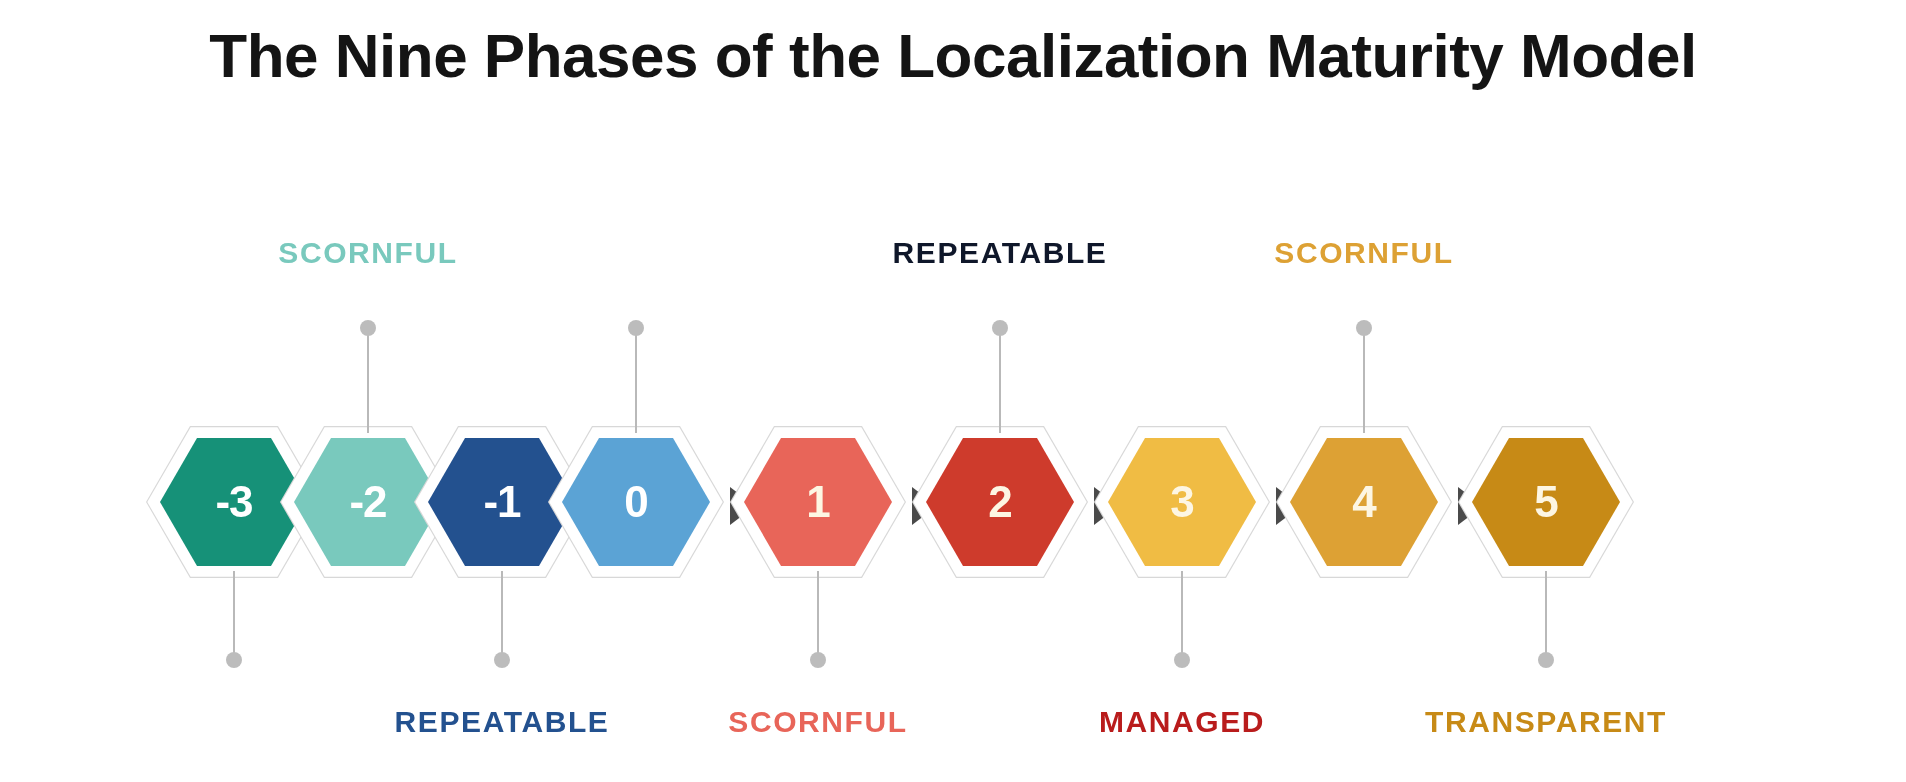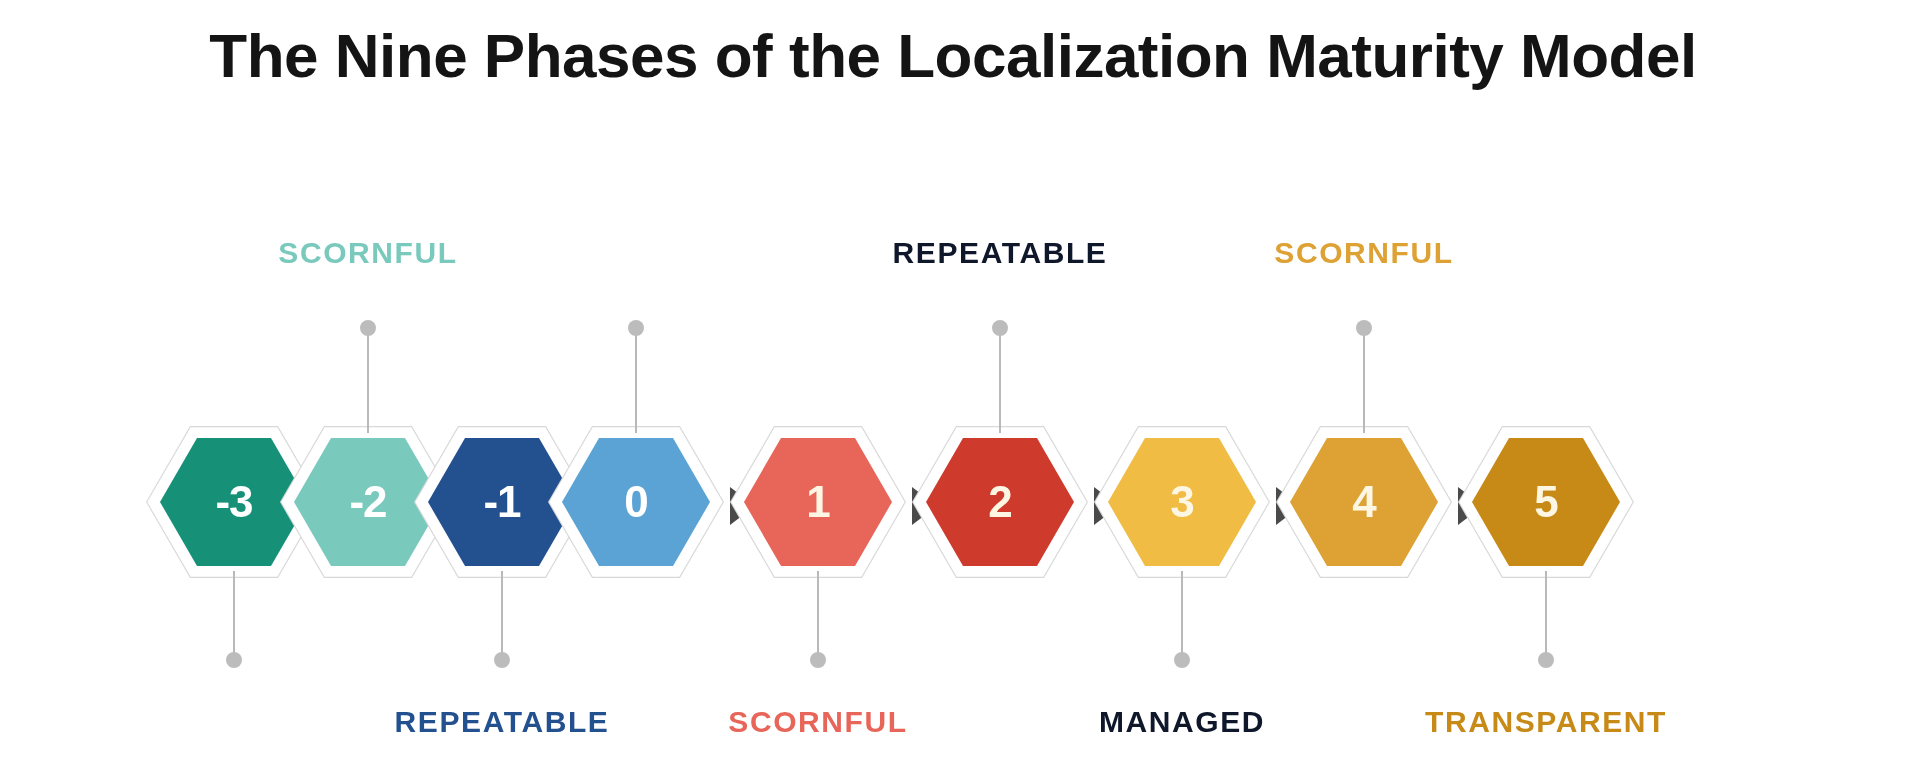--- a/index.html
+++ b/index.html
@@ -210,21 +210,21 @@
       <div class="node" style="left: 1094px;">
         <div class="hex-outer" style="background: rgb(216, 216, 216);">
           <div class="hex-outer-inner" style="background: rgb(255, 255, 255);"></div>
         </div>
         <div class="hex-fill" style="background: rgb(240, 188, 68);">
           <span class="hex-num" style="color: rgb(253, 246, 227);">3</span>
         </div>
       </div>
       <div class="conn" style="left: 1181px; background: rgb(185, 185, 185); top: 571px; height: 89px;"></div>
       <div class="conn-dot" style="left: 1174px; background: rgb(188, 188, 188); top: 652px;"></div>
-      <div class="lbl lbl-bot" style="left: 1182px; color: #0f172a;">MANAGED</div>
+      <div class="lbl lbl-bot" style="left: 1182px; color: #b91c1c;">MANAGED</div>
       <div class="arrow" style="left: 1276px; border-left-color: rgb(74, 74, 74);"></div>
       <div class="node" style="left: 1276px;">
         <div class="hex-outer" style="background: rgb(216, 216, 216);">
           <div class="hex-outer-inner" style="background: rgb(255, 255, 255);"></div>
         </div>
         <div class="hex-fill" style="background: rgb(221, 161, 52);">
           <span class="hex-num" style="color: rgb(253, 246, 227);">4</span>
         </div>
       </div>
       <div class="conn" style="left: 1363px; background: rgb(185, 185, 185); top: 328px; height: 105px;"></div>

